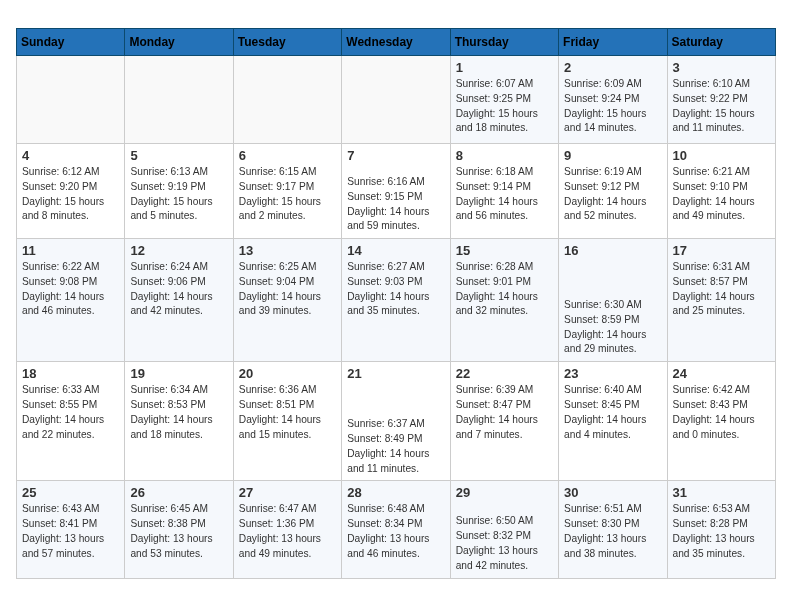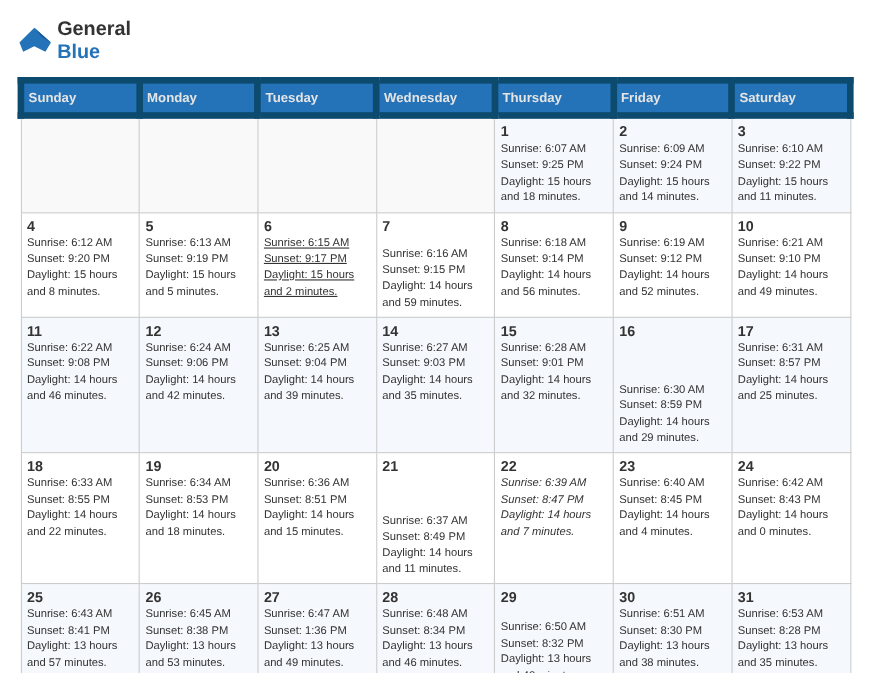--- a/index.html
+++ b/index.html
@@ -38,26 +38,26 @@
       font-size: 15px;
       color: #555;
     }
     table {
       width: 100%;
       border-collapse: collapse;
       table-layout: fixed;
     }
     thead tr th {
       background-color: #2472b8;
-      color: #e5e5e5;
+      color: #000000;
       font-size: 12px;
       font-weight: bold;
       padding: 6px 4px;
       text-align: left;
-      border: 6px solid #0c4a6e;
+      border: 1px solid #0c4a6e;
     }
     tbody tr td {
       vertical-align: top;
       padding: 4px 5px;
       font-size: 10.5px;
       color: #333;
       border: 1px solid #ccc;
       height: 88px;
       background: #fff;
     }
@@ -79,30 +79,20 @@
       color: #333;
     }
     .empty-cell {
       background: #f9f9f9 !important;
     }
   </style>
 </head>
 <body>
 
 <div class="header">
-  <div class="logo">
-    <svg class="logo-icon" viewBox="0 0 38 32" xmlns="http://www.w3.org/2000/svg">
-      <polygon points="18,2 36,18 30,28 18,22 6,28 2,18" fill="#2472b8"></polygon>
-      <polygon points="18,2 36,18 26,12" fill="#1a5a9a"></polygon>
-    </svg>
-    <div>
-      <span style="font-size:18px;font-weight:bold;color:#333;">General</span><br>
-      <span style="font-size:18px;font-weight:bold;color:#2472b8;">Blue</span>
-    </div>
-  </div>
 </div>
 
 <table>
   <thead>
     <tr>
     <th>Sunday</th>
         <th>Monday</th>
         <th>Tuesday</th>
         <th>Wednesday</th>
         <th>Thursday</th>
@@ -148,21 +138,21 @@
         </td>
         <td>
           <span class="day-number">5</span>
           <div class="day-info" style="white-space: pre-line;">Sunrise: 6:13 AM
 Sunset: 9:19 PM
 Daylight: 15 hours
 and 5 minutes.</div>
         </td>
         <td>
           <span class="day-number">6</span>
-          <div class="day-info" style="white-space: pre-line; text-decoration: underline;">Sunrise: 6:15 AM
+          <div class="day-info" style="white-space: pre-line;">Sunrise: 6:15 AM
 Sunset: 9:17 PM
 Daylight: 15 hours
 and 2 minutes.</div>
         </td>
         <td>
           <span class="day-number">7</span>
           <div class="day-info" style="white-space: pre-line; margin-top: 12px;">Sunrise: 6:16 AM
 Sunset: 9:15 PM
 Daylight: 14 hours
 and 59 minutes.</div>
@@ -264,21 +254,21 @@
         </td>
         <td>
           <span class="day-number">21</span>
           <div class="day-info" style="white-space: pre-line; margin-top: 36px;">Sunrise: 6:37 AM
 Sunset: 8:49 PM
 Daylight: 14 hours
 and 11 minutes.</div>
         </td>
         <td>
           <span class="day-number">22</span>
-          <div class="day-info" style="white-space: pre-line; font-style: italic;">Sunrise: 6:39 AM
+          <div class="day-info" style="white-space: pre-line;">Sunrise: 6:39 AM
 Sunset: 8:47 PM
 Daylight: 14 hours
 and 7 minutes.</div>
         </td>
         <td>
           <span class="day-number">23</span>
           <div class="day-info" style="white-space: pre-line;">Sunrise: 6:40 AM
 Sunset: 8:45 PM
 Daylight: 14 hours
 and 4 minutes.</div>

